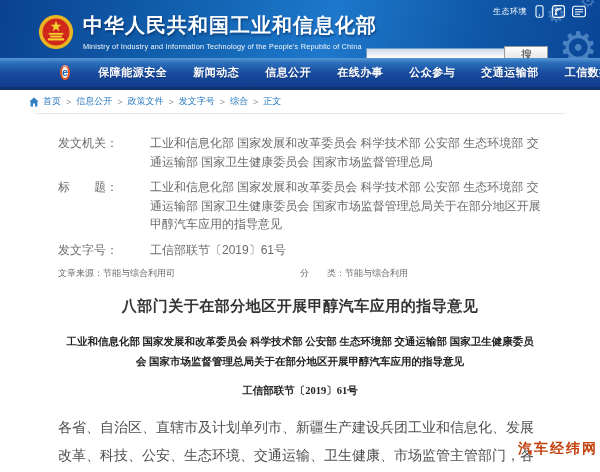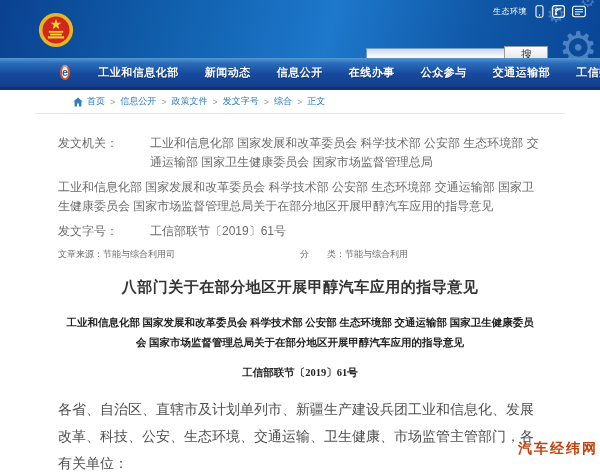--- a/index.html
+++ b/index.html
@@ -56,21 +56,21 @@
     font-size:11px; font-weight:bold; color:#1f63b0; line-height:1;
   }
   .nav-items { display:flex; margin-left:28px; }
   .nav-item {
     color:#fff; font-size:11px; font-weight:bold; margin-right:26px; cursor:pointer;
     text-shadow:0 1px 1px rgba(0,20,60,0.4); white-space:nowrap; letter-spacing:0.5px;
   }
 
   
   .breadcrumb {
-    height:23px; display:flex; align-items:center; padding-left:73px; font-size:9px;
+    height:23px; display:flex; align-items:center; padding-left:29px; font-size:9px;
     background:#fff;
   }
   .home-icon { display:block; margin-right:4px; }
   .crumb { color:#2878be; cursor:pointer; white-space:nowrap; }
   .crumb-sep { color:#999; margin:0 5px; }
   .rule { border-top:1px solid #e7e7e7; margin:0 35px; }
 
   
   .content { padding:20px 58px 0 58px; position:relative; }
   .meta { margin-bottom:6px; }
@@ -129,32 +129,36 @@
 
   <div class="brand">
     <svg class="emblem" viewBox="0 0 40 40">
       <circle cx="20" cy="20" r="19" fill="#e9b521"></circle>
       <circle cx="20" cy="20" r="15" fill="#d0281c"></circle>
       <polygon points="20,7.5 21.6,12 26,12 22.5,14.8 23.8,19.2 20,16.5 16.2,19.2 17.5,14.8 14,12 18.4,12" fill="#f7d032"></polygon>
       <rect x="12" y="21" width="16" height="2" fill="#f7d032"></rect>
       <rect x="13.5" y="24" width="13" height="2" fill="#f7d032"></rect>
       <rect x="11" y="27" width="18" height="2.4" fill="#f7d032"></rect>
     </svg>
+    <div class="brand-text">
+      <div class="brand-title">中华人民共和国工业和信息化部</div>
+      <div class="brand-sub">Ministry of Industry and Information Technology of the People's Republic of China</div>
+    </div>
   </div>
 
   <div class="search">
     <input class="search-input" type="text" value="" style="">
     <button class="search-btn">搜 索</button>
   </div>
 </div>
 
 <div class="nav">
   <div class="nav-logo">e</div>
   <div class="nav-items">
-    <span class="nav-item">工业和信息化部</span>
+    <span class="nav-item">保障能源安全</span>
     <span class="nav-item">新闻动态</span>
     <span class="nav-item">信息公开</span>
     <span class="nav-item">在线办事</span>
     <span class="nav-item">公众参与</span>
     <span class="nav-item">交通运输部</span>
     <span class="nav-item">工信数据</span>
   </div>
 </div>
 
 <div class="breadcrumb">
@@ -176,20 +180,21 @@
 <div class="rule"></div>
 
 <div class="content">
 
   <div class="meta">
     <div class="meta-row">
       <span class="meta-label">发文机关：</span>
       <span class="meta-value">工业和信息化部 国家发展和改革委员会 科学技术部 公安部 生态环境部 交通运输部 国家卫生健康委员会 国家市场监督管理总局</span>
     </div>
     <div class="meta-row">
+      <span class="meta-label">标　　题：</span>
       <span class="meta-value">工业和信息化部 国家发展和改革委员会 科学技术部 公安部 生态环境部 交通运输部 国家卫生健康委员会 国家市场监督管理总局关于在部分地区开展甲醇汽车应用的指导意见</span>
     </div>
     <div class="meta-row">
       <span class="meta-label">发文字号：</span>
       <span class="meta-value">工信部联节〔2019〕61号</span>
     </div>
     <div class="meta-cols">
       <div class="meta-col">
         <span class="meta-label">文章来源：</span>
         <span>节能与综合利用司</span>

